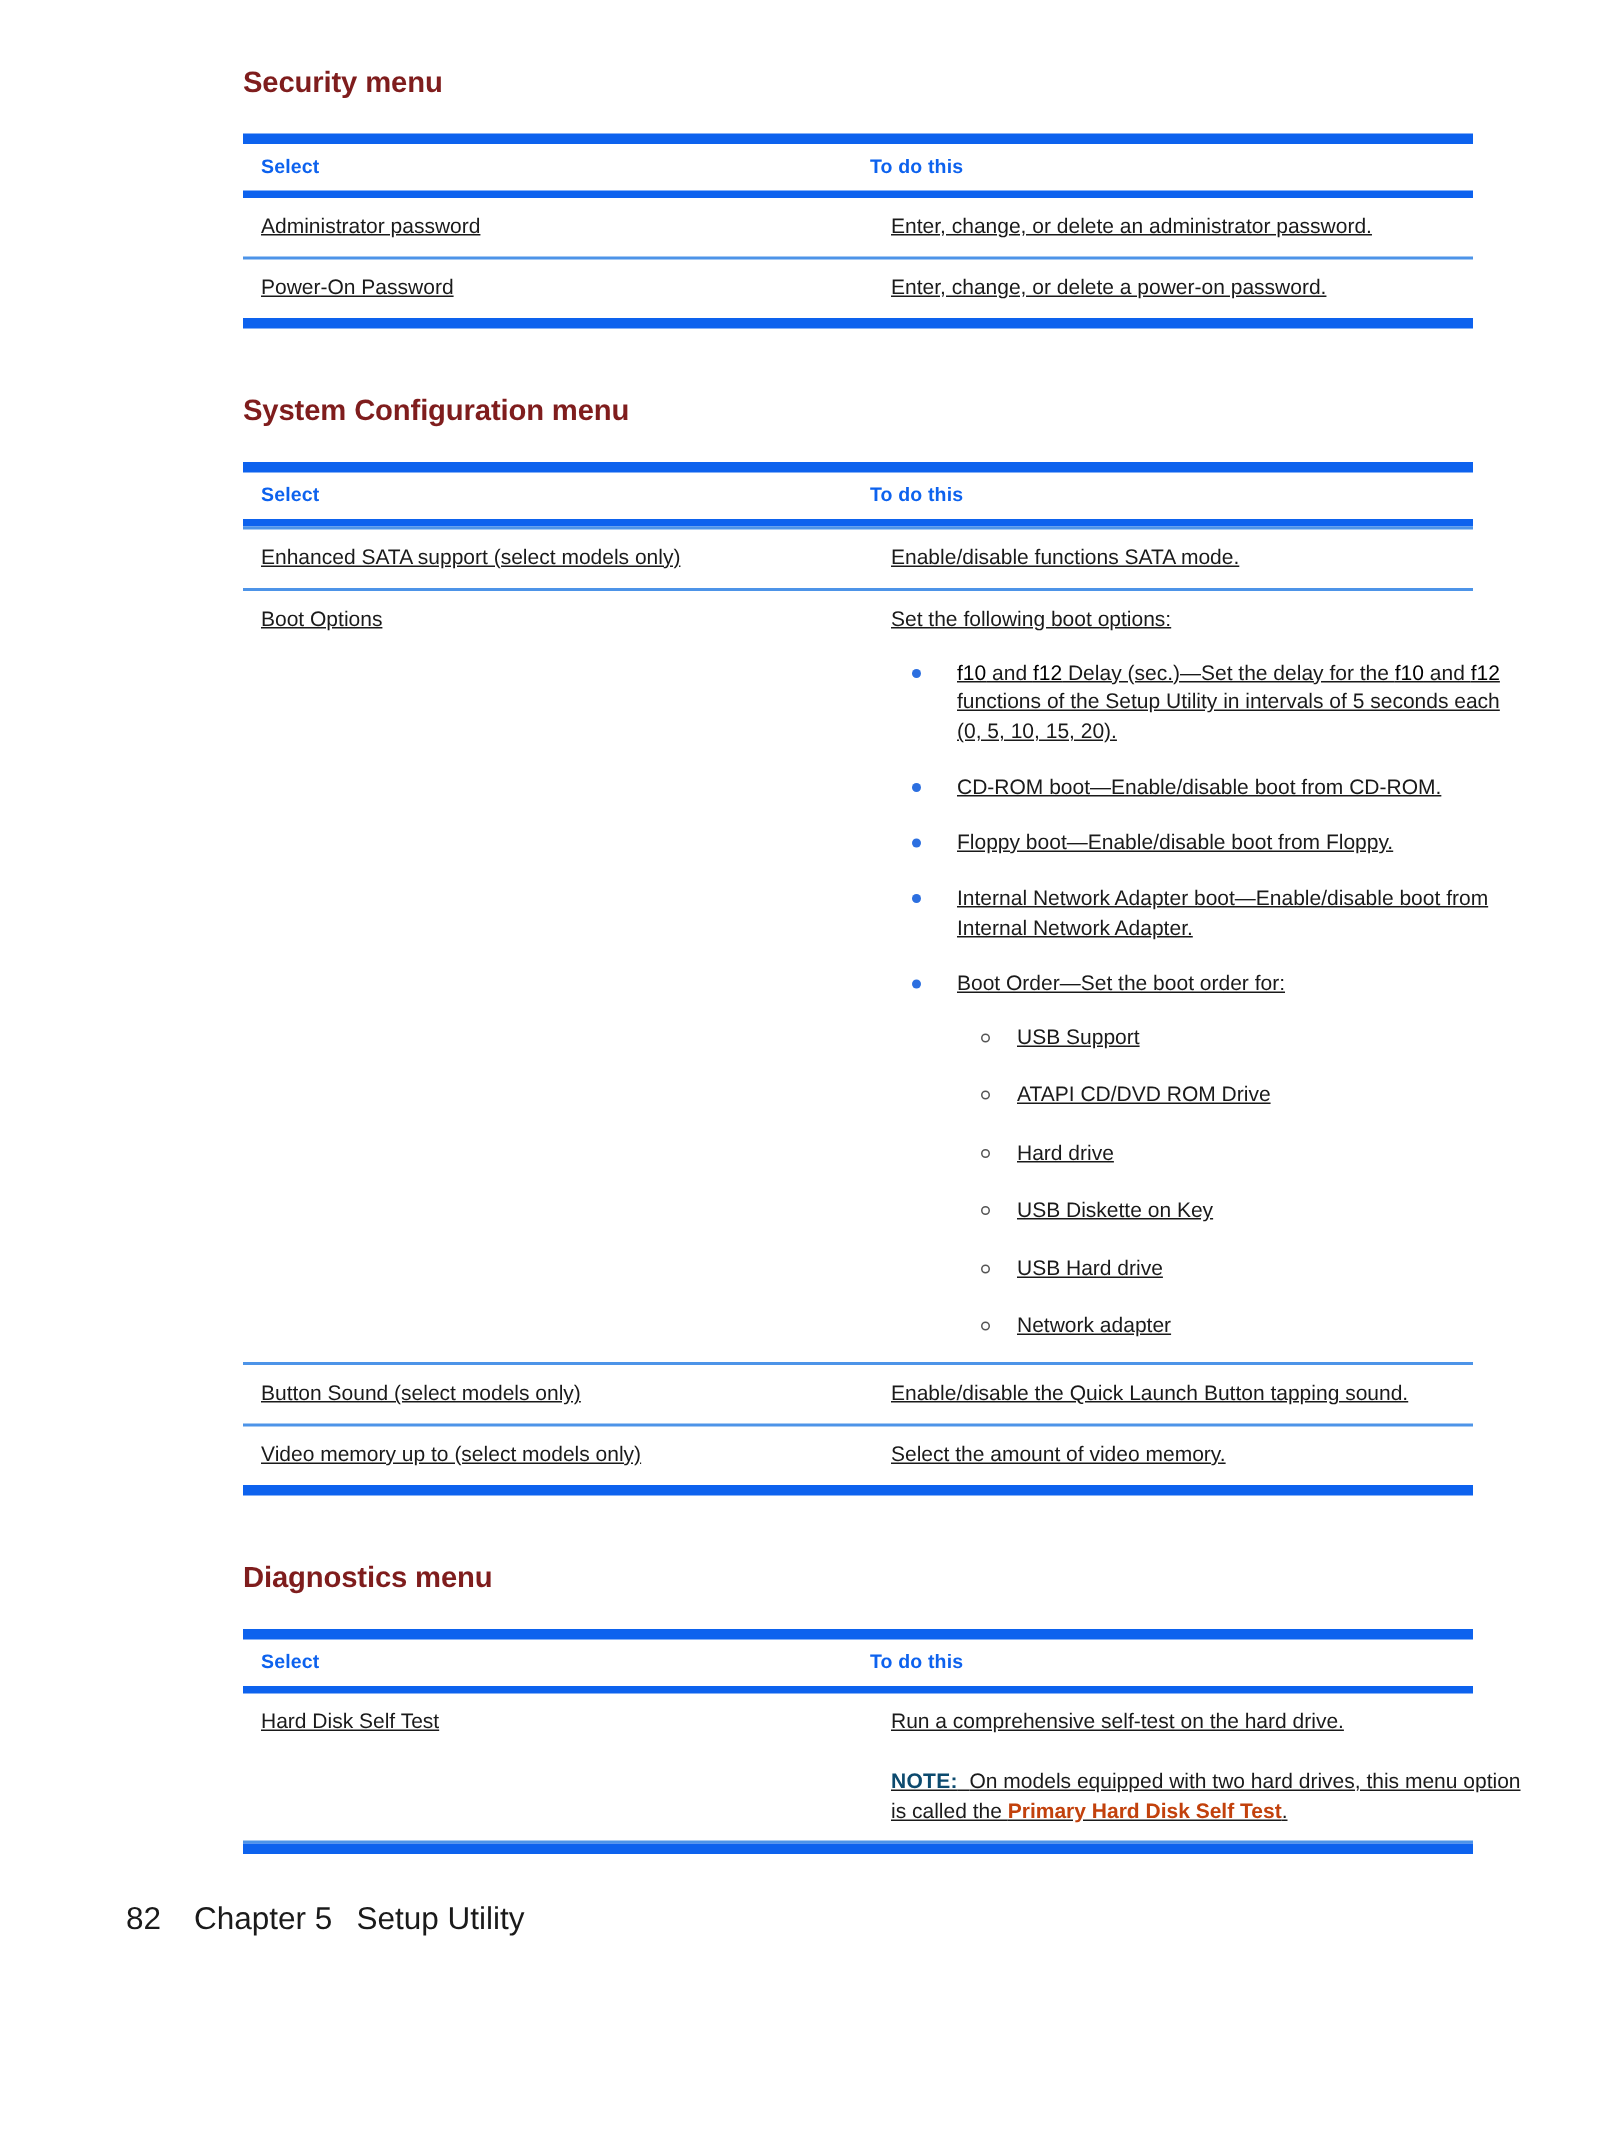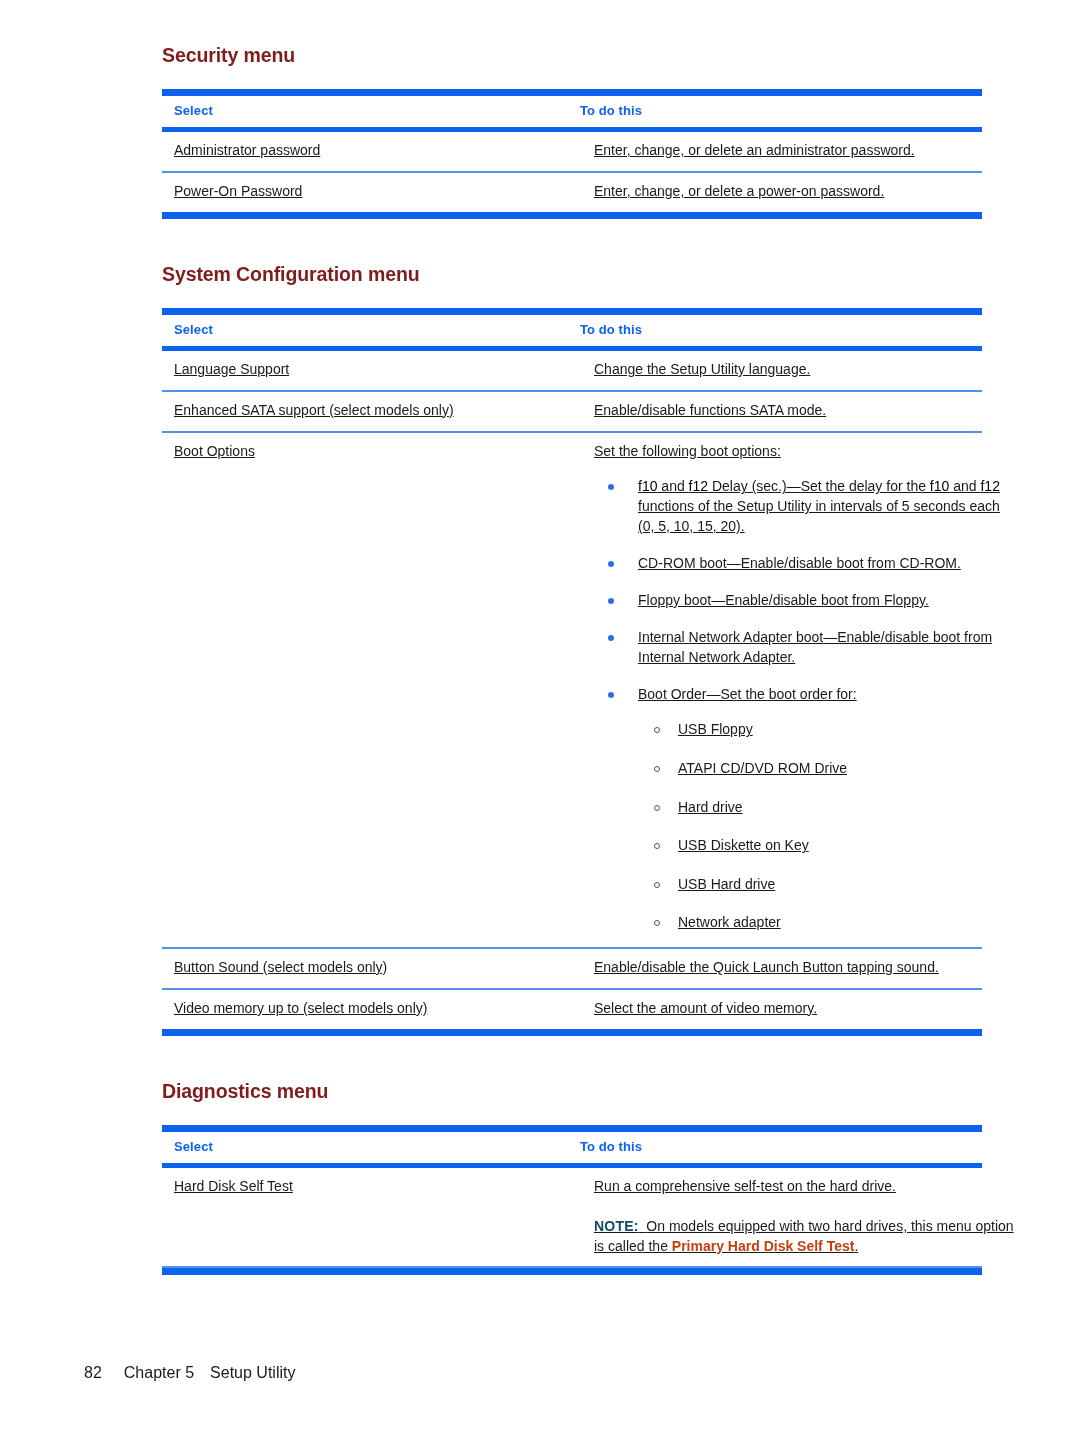--- a/index.html
+++ b/index.html
@@ -150,22 +150,22 @@
   }
   .note-strong { font-weight: bold; color: #c2410c; }
 
   .spacer-lg { height: 44px; }
   .spacer-md { height: 22px; }
 
   
   .footer {
     position: absolute;
     left: 84px;
-    top: 1364px;
-    font-size: 16px;
+    top: 1268px;
+    font-size: 21px;
     color: #1a1a1a;
     white-space: pre;
   }
   .footer .pg { margin-right: 22px; }
   .footer .ch { margin-right: 16px; }
 </style>
 </head>
 <body>
 
 <div class="page">
@@ -217,28 +217,20 @@
       <table class="menu-table">
         <tbody>
             <tr class="thead-row">
           <td class="col-select">Select</td>
           <td class="col-todo">To do this</td>
         </tr>
       </tbody>
         </table>
       <div class="rule-head"></div>
 
-      <table class="menu-table">
-        <tbody>
-            <tr class="row">
-          <td class="col-select">Language Support</td>
-          <td class="col-todo">Change the Setup Utility language.</td>
-        </tr>
-      </tbody>
-        </table>
       <div class="rule-thin"></div>
 
       <table class="menu-table">
         <tbody>
             <tr class="row">
           <td class="col-select">Enhanced SATA support (select models only)</td>
           <td class="col-todo">Enable/disable functions SATA mode.</td>
         </tr>
       </tbody>
         </table>
@@ -254,21 +246,21 @@
               <li><span class="kbd">f10</span><span> and </span><span class="kbd">f12</span><span> Delay (sec.)—Set the delay for the </span><span class="kbd">f10</span><span> and </span><span class="kbd">f12</span><span> functions of the Setup Utility in intervals of 5 seconds each (0, 5, 10, 15, 20).</span></li>
 
               <li><span>CD-ROM boot—Enable/disable boot from CD-ROM.</span></li>
 
               <li><span>Floppy boot—Enable/disable boot from Floppy.</span></li>
 
               <li><span>Internal Network Adapter boot—Enable/disable boot from Internal Network Adapter.</span></li>
 
               <li><span>Boot Order—Set the boot order for:</span>
                 <ul class="subbul">
-                  <li><span>USB Floppy</span></li>
+                  <li><span>USB Support</span></li>
                   <li><span>ATAPI CD/DVD ROM Drive</span></li>
                   <li><span>Hard drive</span></li>
                   <li><span>USB Diskette on Key</span></li>
                   <li><span>USB Hard drive</span></li>
                   <li><span>Network adapter</span></li>
                 </ul>
               </li>
             </ul>
           </td>
         </tr>

